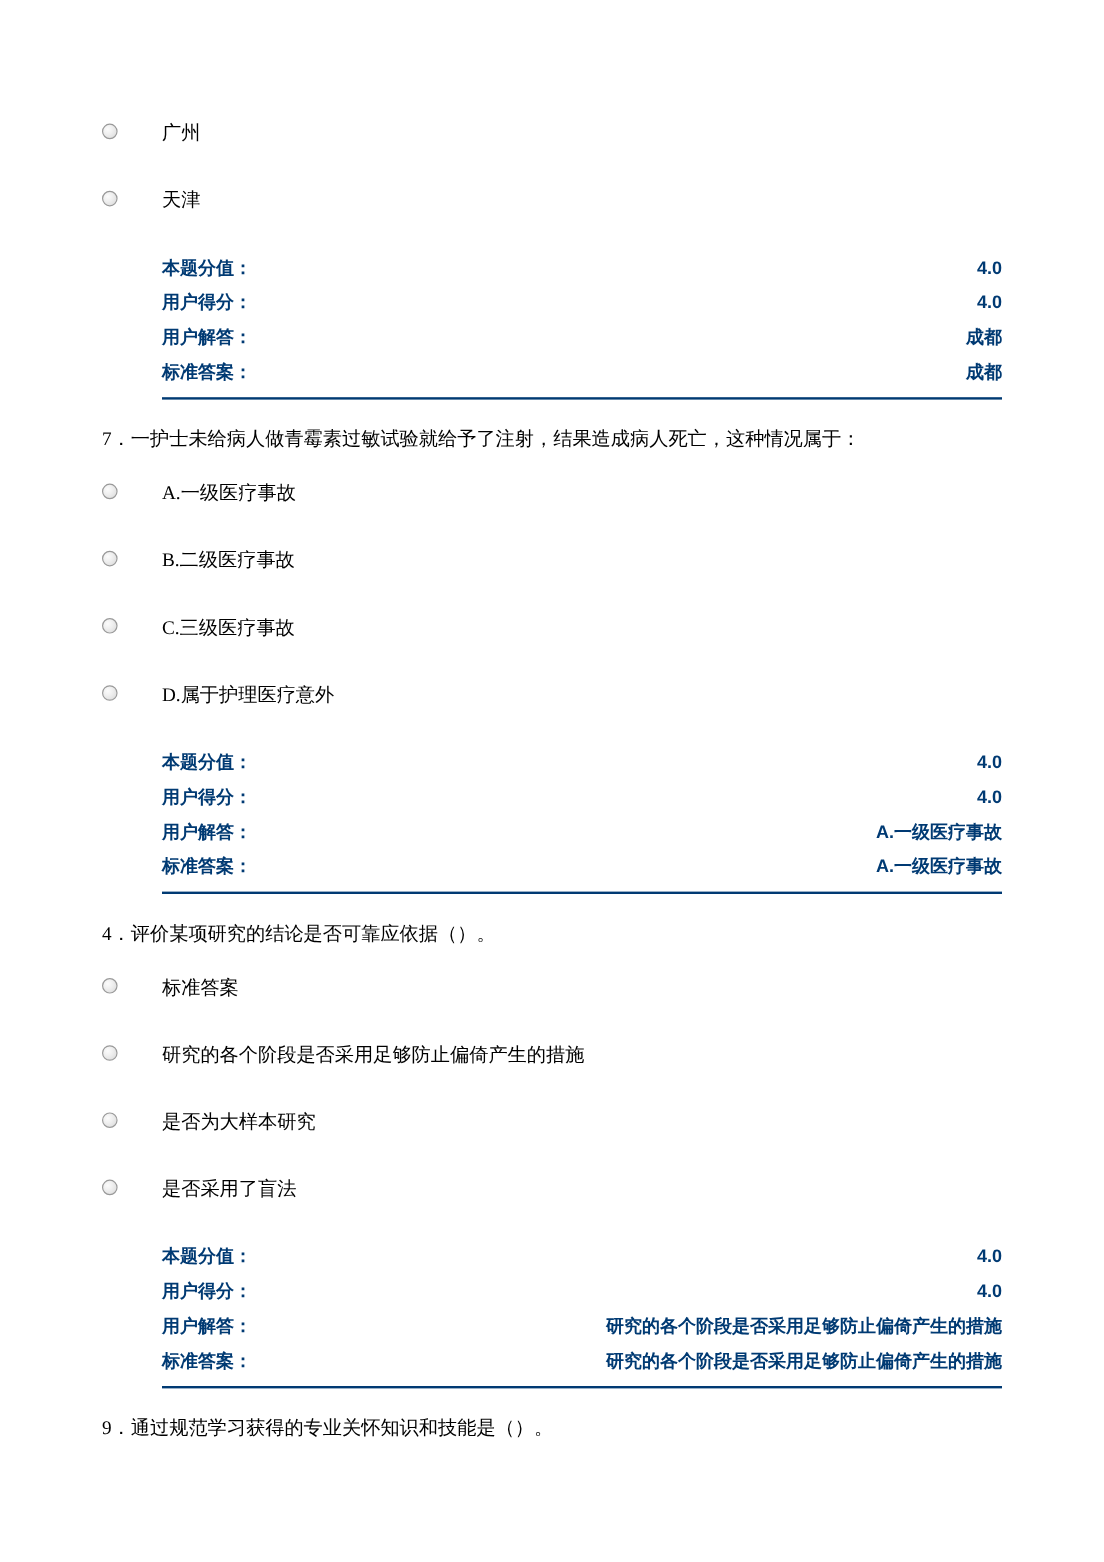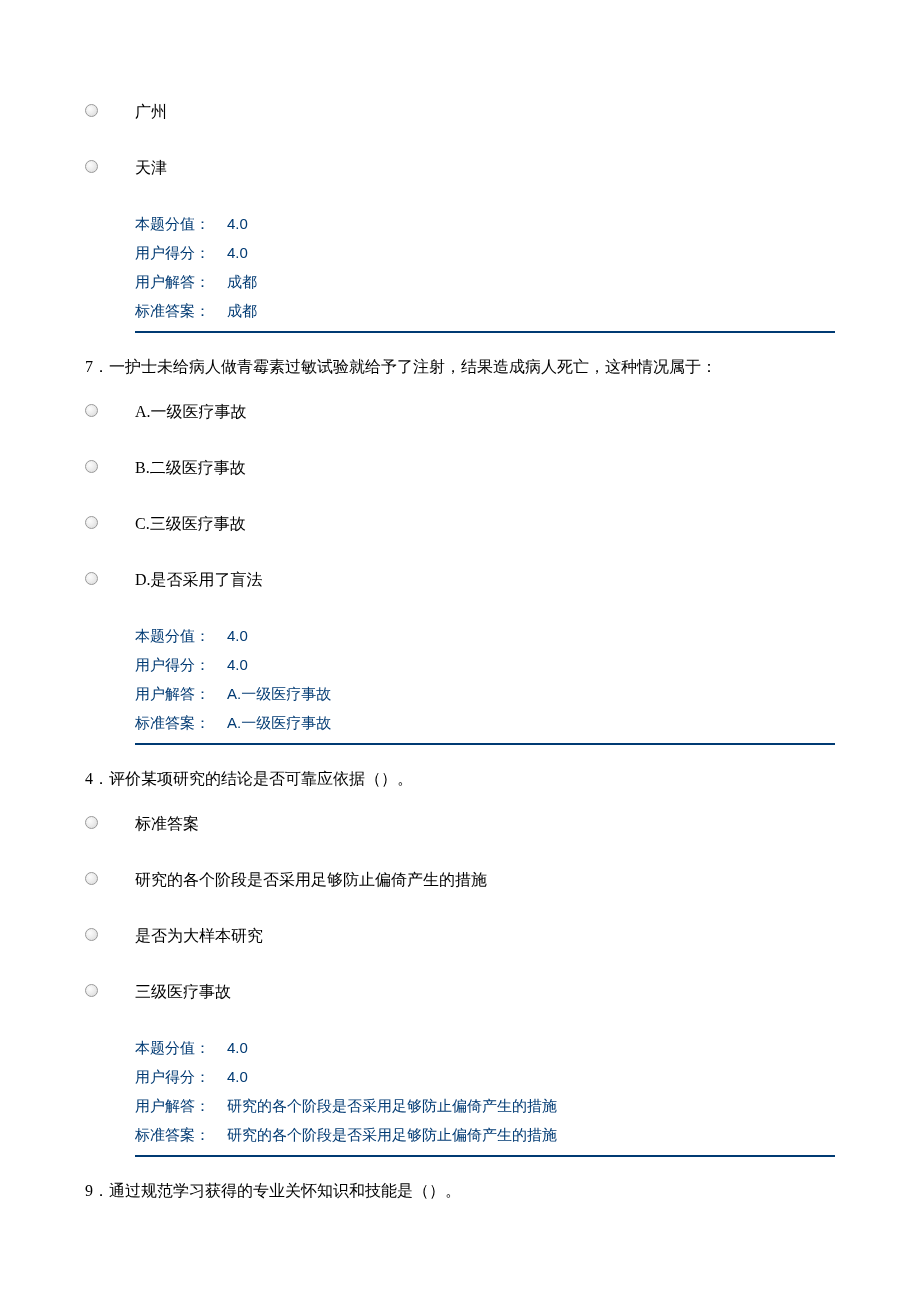--- a/index.html
+++ b/index.html
@@ -35,34 +35,35 @@
     }
     .opt-text {
       flex: 1;
       line-height: 1.5;
     }
     .answer-block {
       margin-left: 50px;
       margin-bottom: 8px;
       color: #003a73;
       font-family: "SimHei", "黑体", Arial, sans-serif;
-      font-weight: normal;
+      font-weight: bold;
       font-size: 15px;
       line-height: 1.6;
     }
     .answer-row {
       display: flex;
       margin-bottom: 5px;
     }
     .ans-label {
       width: 92px;
       flex-shrink: 0;
     }
     .ans-val {
       flex: 1;
+      text-align: right;
     }
     .divider {
       margin-left: 50px;
       margin-right: 0;
       border: none;
       border-top: 2px solid #003a73;
       margin-bottom: 20px;
     }
     .question-text {
       margin-bottom: 20px;
@@ -112,21 +113,21 @@
   <div class="option-row">
     <div class="radio-col"><span class="radio-dot"></span></div>
     <div class="opt-text">B.二级医疗事故</div>
   </div>
   <div class="option-row">
     <div class="radio-col"><span class="radio-dot"></span></div>
     <div class="opt-text">C.三级医疗事故</div>
   </div>
   <div class="option-row">
     <div class="radio-col"><span class="radio-dot"></span></div>
-    <div class="opt-text">D.是否采用了盲法</div>
+    <div class="opt-text">D.属于护理医疗意外</div>
   </div>
 
   <div class="answer-block">
     <div class="answer-row">
       <span class="ans-label">本题分值：</span>
       <span class="ans-val">4.0</span>
     </div>
     <div class="answer-row">
       <span class="ans-label">用户得分：</span>
       <span class="ans-val">4.0</span>
@@ -151,21 +152,21 @@
   <div class="option-row">
     <div class="radio-col"><span class="radio-dot"></span></div>
     <div class="opt-text">研究的各个阶段是否采用足够防止偏倚产生的措施</div>
   </div>
   <div class="option-row">
     <div class="radio-col"><span class="radio-dot"></span></div>
     <div class="opt-text">是否为大样本研究</div>
   </div>
   <div class="option-row">
     <div class="radio-col"><span class="radio-dot"></span></div>
-    <div class="opt-text">三级医疗事故</div>
+    <div class="opt-text">是否采用了盲法</div>
   </div>
 
   <div class="answer-block">
     <div class="answer-row">
       <span class="ans-label">本题分值：</span>
       <span class="ans-val">4.0</span>
     </div>
     <div class="answer-row">
       <span class="ans-label">用户得分：</span>
       <span class="ans-val">4.0</span>

